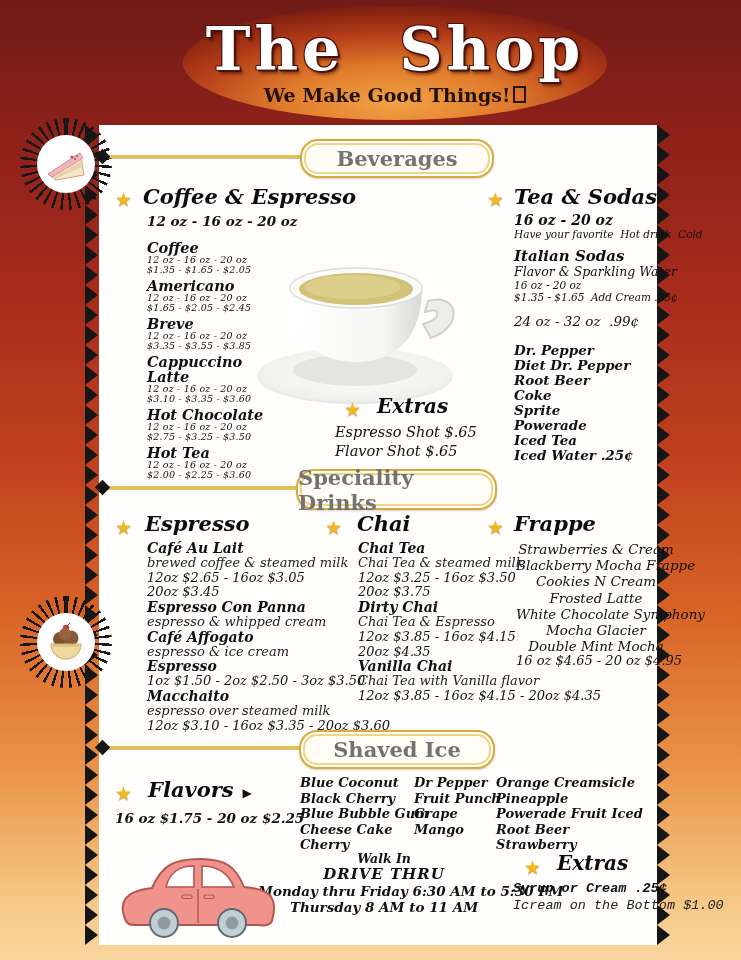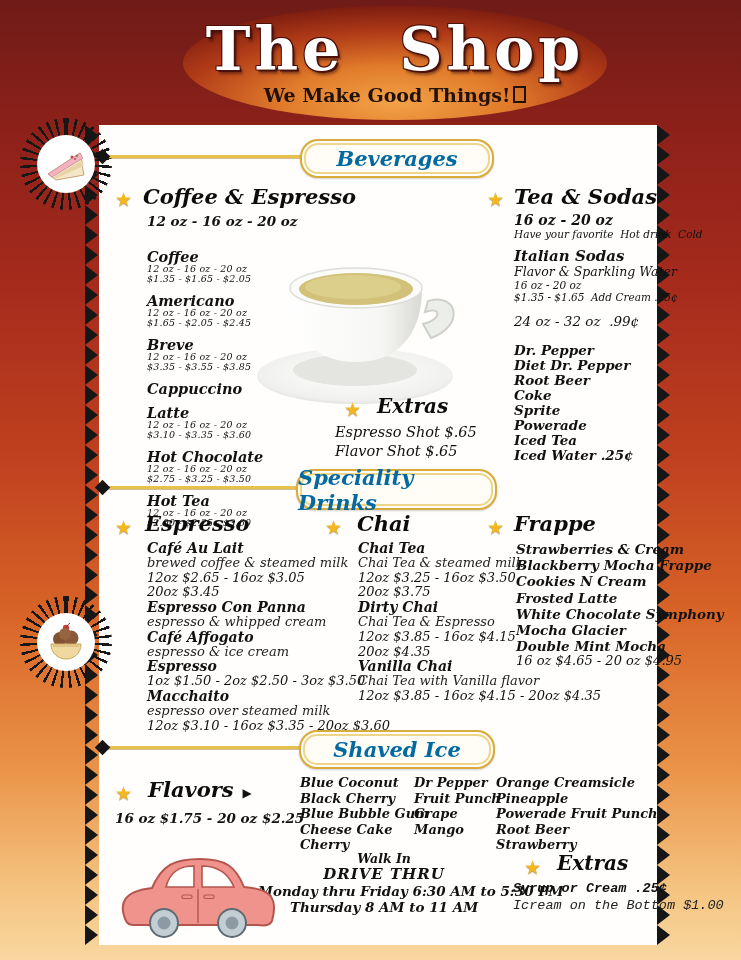--- a/index.html
+++ b/index.html
@@ -20,46 +20,46 @@
   .zz.left{left:85px;} .zz.right{left:657px;}
   
   .burst{position:absolute;width:92px;height:92px;border-radius:50%;
     background:repeating-conic-gradient(#171717 0deg 3.5deg, rgba(0,0,0,0) 3.5deg 11.5deg);}
   .badge-circle{position:absolute;width:58px;height:58px;border-radius:50%;background:#fff;display:flex;align-items:center;justify-content:center;}
   
   .goldline{position:absolute;height:3px;background:#e7c14a;box-shadow:0 1px 0 rgba(150,110,20,.45);}
   .diamond{position:absolute;width:11px;height:11px;background:#151515;transform:rotate(45deg);}
   .pill{position:absolute;background:#fffdf5;border:2px solid #d9ab39;border-radius:18px;
     box-shadow:inset 0 0 0 2px #fff,inset 0 0 0 4px #eed587,0 1px 2px rgba(0,0,0,.18);
-    display:flex;align-items:center;justify-content:center;font-weight:bold;font-style:italic;font-size:21px;color:#0369a1;}
+    display:flex;align-items:center;justify-content:center;font-weight:bold;font-size:21px;color:#737373;}
   
   .h{position:absolute;font-weight:bold;font-style:italic;font-size:21px;color:#0c0c0c;white-space:nowrap;}
   .h.small{font-size:20px;}
   .star{position:absolute;font-family:"DejaVu Sans",sans-serif;font-style:normal;font-size:19px;color:#f4b71d;
     text-shadow:0 1px 1px rgba(110,75,0,.55);}
   .arrow{font-family:"DejaVu Sans",sans-serif;font-style:normal;font-size:12px;margin-left:9px;color:#111;}
   
   .lines{position:absolute;}
   .ln{font-style:italic;white-space:pre;}
   .sub{position:absolute;font-weight:bold;font-style:italic;font-size:13.5px;white-space:nowrap;}
-  .coffee-list .n{font-weight:bold;font-size:14.5px;line-height:14px;margin-top:10px;}
+  .coffee-list .n{font-weight:bold;font-size:14.5px;line-height:14px;margin-top:1px;}
   .coffee-list .sm{font-size:9.5px;line-height:10px;letter-spacing:.2px;}
   .coffee-list .g{margin-bottom:4px;}
   .ts .szb{font-weight:bold;font-size:14px;line-height:16px;}
   .ts .sm{font-size:10.5px;line-height:12px;}
   .ts .n{font-weight:bold;font-size:15px;line-height:17px;margin-top:2px;}
   .ts .d{font-size:12.5px;line-height:14px;}
   .ts .p{font-size:13.5px;line-height:16px;margin-top:4px;margin-bottom:14px;}
   .ts .b{font-weight:bold;font-size:13.5px;line-height:15px;}
   .ts .g{margin-bottom:8px;} .ts .g2{margin-bottom:10px;}
   .ex .e{font-size:14.5px;line-height:19px;}
   .spec .n{font-weight:bold;font-size:14px;line-height:14.8px;}
   .spec .d{font-size:13px;line-height:14.8px;color:#222;}
   .spec .p{font-size:13px;line-height:14.8px;}
-  .spec .b{font-weight:bold;font-size:13.5px;line-height:16.2px;}
+  .spec .b{font-weight:normal;font-size:13.5px;line-height:16.2px;text-align:center;}
   .flv .ln{font-weight:bold;font-size:13px;line-height:15.5px;}
   .hr{text-align:center;}
   .hr .ln{font-weight:bold;}
   .hr .hw1{font-size:12.5px;line-height:15px;}
   .hr .hw2{font-size:15px;line-height:17px;letter-spacing:1px;}
   .hr .hw3{font-size:13.5px;line-height:16px;}
   .exs .eb{font-weight:bold;font-size:13.5px;line-height:17px;}
   .exs .e{font-size:13.5px;line-height:17px;color:#222;}
   .addr{position:absolute;left:299px;top:911px;width:194px;height:27px;background:#fdf3d8;border:2px solid #d9ab39;border-radius:14px;
     box-shadow:inset 0 0 0 2px #fff7e2,0 1px 2px rgba(0,0,0,.15);
@@ -259,21 +259,21 @@
     </div>
   <div class="lines flv" style="left:414px;top:775px;">
       <div class="ln ">Dr Pepper</div>
       <div class="ln ">Fruit Punch</div>
       <div class="ln ">Grape</div>
       <div class="ln ">Mango</div>
     </div>
   <div class="lines flv" style="left:496px;top:775px;">
       <div class="ln ">Orange Creamsicle</div>
       <div class="ln ">Pineapple</div>
-      <div class="ln ">Powerade Fruit Punch</div>
+      <div class="ln ">Powerade Fruit Iced</div>
       <div class="ln ">Root Beer</div>
       <div class="ln ">Strawberry</div>
     </div>
 
   <div class="lines hr" style="left:258px;top:851px;width:252px;">
       <div class="ln hw1">Walk In</div>
       <div class="ln hw2">DRIVE THRU</div>
       <div class="ln hw3">Monday thru Friday 6:30 AM to 5:30 PM</div>
       <div class="ln hw3">Thursday 8 AM to 11 AM</div>
     </div>

